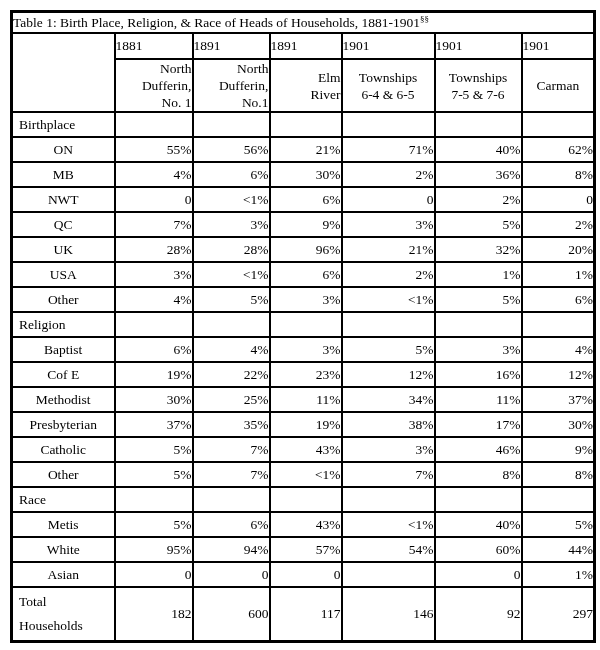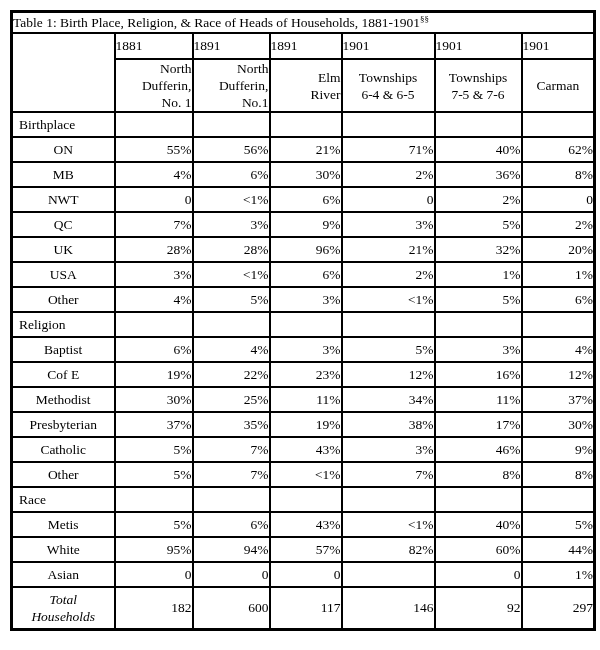--- a/index.html
+++ b/index.html
@@ -57,25 +57,24 @@
     text-align: left;
     padding-left: 6px;
   }
   tr.row-data td.label-cell { text-align: center; }
   td.value-cell {
     text-align: right;
     padding-right: 9px;
   }
   tr.row-total td { height: 36px; }
   tr.row-total td.label-cell {
-    text-align: center;
+    text-align: left;
     padding: 2px 6px;
     white-space: pre-line;
-    line-height: 17px;
-    font-style: italic;
+    line-height: 24px;
   }
 </style>
 </head>
 <body>
 
 <div class="page">
   <table class="t1">
     <colgroup id="cols">
         <col style="width: 103px;">
         <col style="width: 78px;">
@@ -266,21 +265,21 @@
           <td class="value-cell">43%</td>
           <td class="value-cell">&lt;1%</td>
           <td class="value-cell">40%</td>
           <td class="value-cell">5%</td>
         </tr>
         <tr class="row-data">
           <td class="label-cell">White</td>
           <td class="value-cell">95%</td>
           <td class="value-cell">94%</td>
           <td class="value-cell">57%</td>
-          <td class="value-cell">82%</td>
+          <td class="value-cell">54%</td>
           <td class="value-cell">60%</td>
           <td class="value-cell">44%</td>
         </tr>
         <tr class="row-data">
           <td class="label-cell">Asian</td>
           <td class="value-cell">0</td>
           <td class="value-cell">0</td>
           <td class="value-cell">0</td>
           <td class="value-cell"></td>
           <td class="value-cell">0</td>

